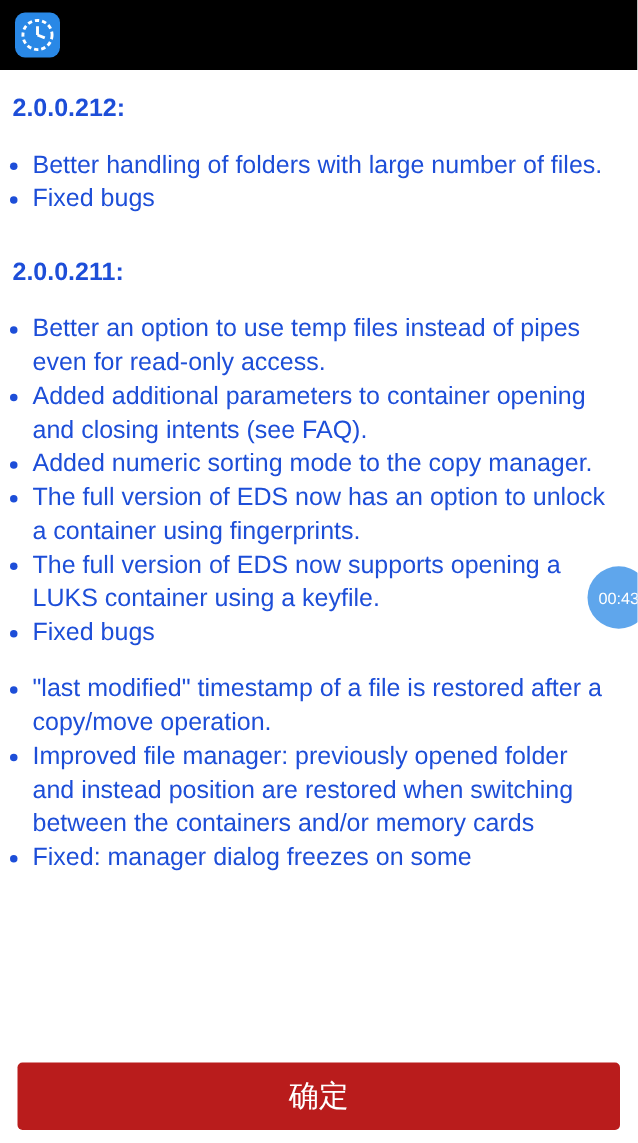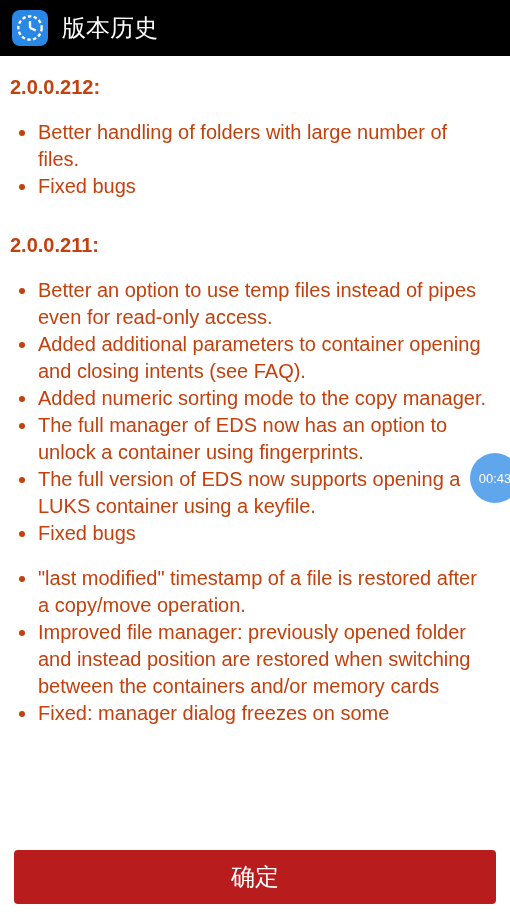--- a/index.html
+++ b/index.html
@@ -39,33 +39,33 @@
     .header-title {
       color: #ffffff;
       font-size: 24px;
       font-weight: 400;
     }
     .content {
       padding: 12px 10px;
       height: calc(914px - 56px - 60px);
       overflow-y: hidden;
       font-size: 20px;
-      color: #c2410c;
+      color: #1d4ed8;
       line-height: 1.35;
     }
     .version-header {
       font-weight: bold;
       margin-top: 32px;
       margin-bottom: 18px;
     }
     .version-header:first-child {
       margin-top: 6px;
     }
     ul {
-      margin-left: 28px;
+      margin-left: 16px;
       margin-bottom: 18px;
       list-style-type: disc;
     }
     li {
       margin-bottom: 0px;
       padding-right: 8px;
     }
     .footer-button {
       position: absolute;
       bottom: 0;
@@ -100,36 +100,35 @@
 <body>
 
 <div class="header">
   <div class="app-icon">
     <svg viewBox="0 0 24 24" fill="none" stroke="#ffffff" stroke-width="2">
       <circle cx="12" cy="12" r="10" stroke-dasharray="3 2"></circle>
       <line x1="12" y1="12" x2="12" y2="6"></line>
       <line x1="12" y1="12" x2="17" y2="14"></line>
     </svg>
   </div>
-  <div class="header-title">版本历史</div>
 </div>
 
 <div class="content">
   <div class="version-header"><span>2.0.0.212</span>:</div>
   <ul>
     <li>Better handling of folders with large number of files.</li>
     <li>Fixed bugs</li>
   </ul>
 
   <div class="version-header"><span>2.0.0.211</span>:</div>
   <ul>
     <li>Better an option to use temp files instead of pipes even for read-only access.</li>
     <li>Added additional parameters to container opening and closing intents (see FAQ).</li>
     <li>Added numeric sorting mode to the copy manager.</li>
-    <li>The full manager of EDS now has an option to unlock a container using fingerprints.</li>
+    <li>The full version of EDS now has an option to unlock a container using fingerprints.</li>
     <li>The full version of EDS now supports opening a LUKS container using a keyfile.</li>
     <li>Fixed bugs</li>
   </ul>
 
   <ul>
     <li>"last modified" timestamp of a file is restored after a copy/move operation.</li>
     <li>Improved file manager: previously opened folder and instead position are restored when switching between the containers and/or memory cards</li>
     <li>Fixed: manager dialog freezes on some</li>
   </ul>
 </div>

